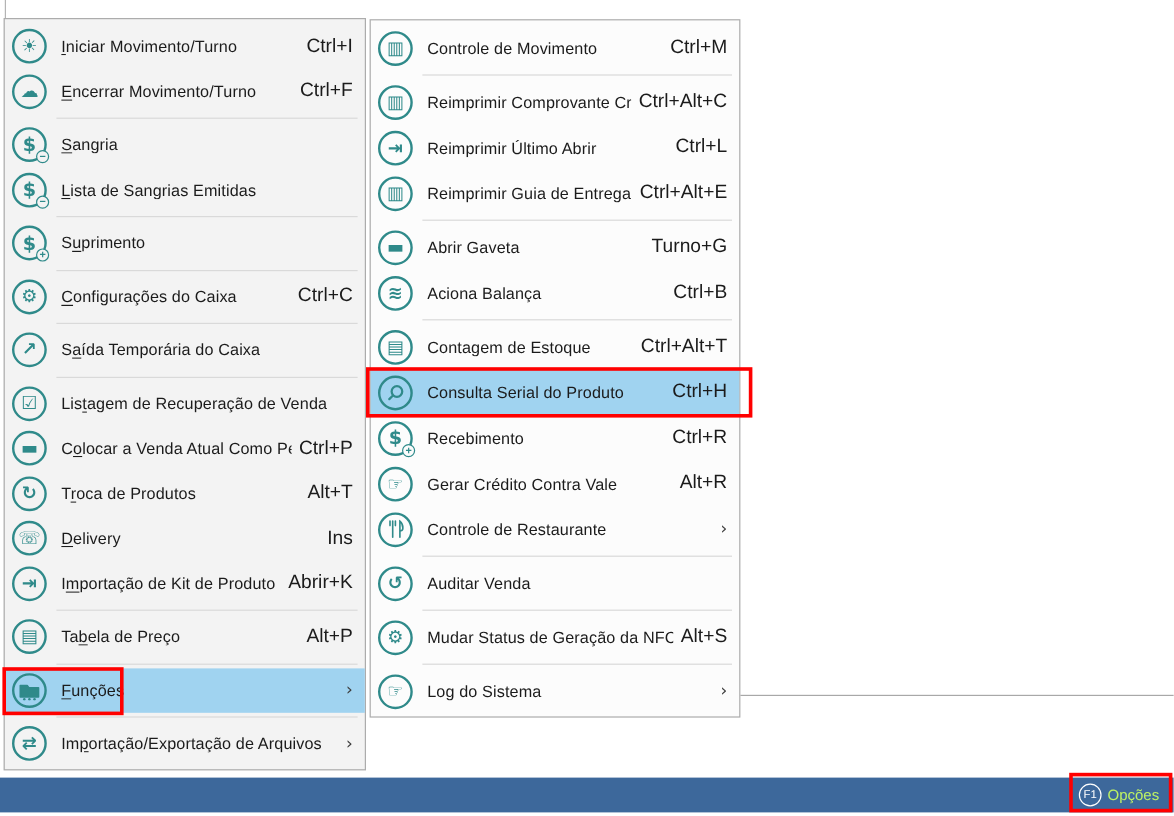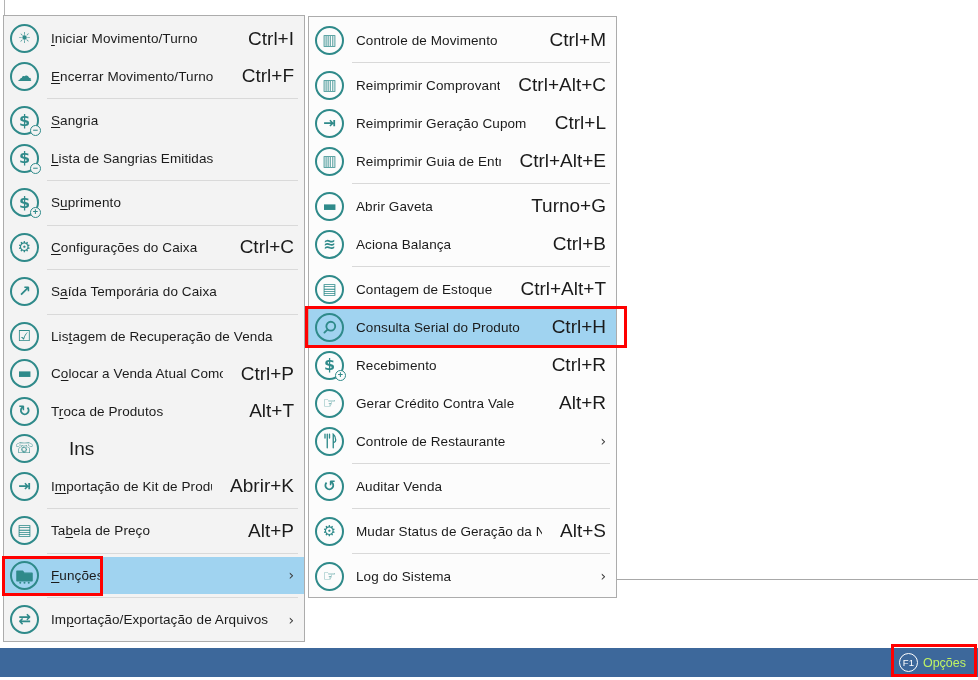--- a/index.html
+++ b/index.html
@@ -41,21 +41,21 @@
     display:flex;align-items:center;justify-content:center;
     font-size:9px;line-height:1;font-weight:bold;color:var(--teal);
   }
   #left-menu .badge{background:#f3f3f3}
   #right-menu .badge{background:#fcfcfc}
   .label{
     flex:1 1 auto;font-size:13.5px;color:var(--text);
     white-space:nowrap;overflow:hidden;letter-spacing:.1px;
   }
   .label u{text-underline-offset:2px}
-  .shortcut{flex:0 0 auto;font-size:19px;color:var(--text);margin-left:18px;white-space:nowrap}
+  .shortcut{flex:0 0 auto;font-size:16px;color:var(--text);margin-left:6px;white-space:nowrap}
   .arrow{flex:0 0 auto;font-size:14px;color:#3c3c3c;margin-left:6px;font-family:"DejaVu Sans",sans-serif}
   .redbox{position:absolute;border:3px solid var(--red);pointer-events:none;z-index:5}
   .redbox.full{left:-4px;right:-11px;top:-2px;bottom:-2px}
   .redbox.partial{left:-2px;top:-1px;bottom:-2px;width:95px}
   #top-left-line{position:absolute;left:4px;top:0;width:1px;height:15px;background:#b4b4b4}
   #right-baseline{position:absolute;left:617px;top:579px;width:361px;height:1px;background:#a8a8a8}
   #status-bar{
     position:absolute;left:0;top:648px;width:978px;height:29px;background:var(--barblue);
   }
   #opcoes-button{
@@ -145,20 +145,21 @@
       <span class="icon">
         <span class="glyph">↻</span>
       </span>
       <span class="label">T<u>r</u>oca de Produtos</span>
       <span class="shortcut">Alt+T</span>
     </div>
     <div class="row">
       <span class="icon">
         <span class="glyph">☏</span>
       </span>
+      <span class="label"><u>D</u>elivery</span>
       <span class="shortcut">Ins</span>
     </div>
     <div class="row">
       <span class="icon">
         <span class="glyph">⇥</span>
       </span>
       <span class="label">I<u>m</u>portação de Kit de Produto</span>
       <span class="shortcut">Abrir+K</span>
     </div>
     <div class="sep"></div>
@@ -205,21 +206,21 @@
       <span class="icon">
         <span class="glyph">▥</span>
       </span>
       <span class="label">Reimprimir Comprovante Crediário</span>
       <span class="shortcut">Ctrl+Alt+C</span>
     </div>
     <div class="row">
       <span class="icon">
         <span class="glyph">⇥</span>
       </span>
-      <span class="label">Reimprimir Geração Cupom</span>
+      <span class="label">Reimprimir Último Abrir</span>
       <span class="shortcut">Ctrl+L</span>
     </div>
     <div class="row">
       <span class="icon">
         <span class="glyph">▥</span>
       </span>
       <span class="label">Reimprimir Guia de Entrega</span>
       <span class="shortcut">Ctrl+Alt+E</span>
     </div>
     <div class="sep"></div>

